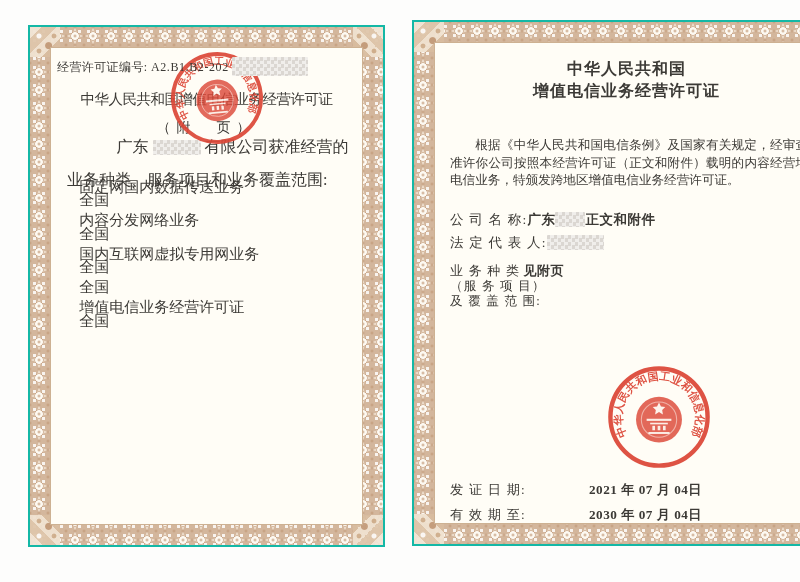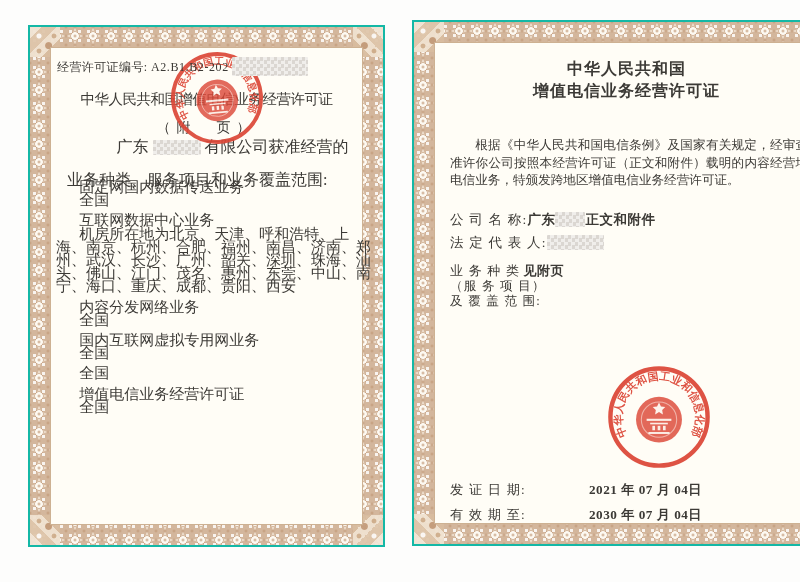--- a/index.html
+++ b/index.html
@@ -93,24 +93,20 @@
       <span class="mosaic m-lco"></span>
       <span>有限公司获准经营的业务种类、服务项目和业务覆盖范围:</span>
     </div>
 
     <div class="abs" id="l-biz">
       <div class="biz">
         <div>固定网国内数据传送业务</div>
         <div>全国</div>
       </div>
       <div class="biz">
-        <div>互联网数据中心业务</div>
-        <div>机房所在地为北京、天津、呼和浩特、上海、南京、杭州、合肥、福州、南昌、济南、郑州、武汉、长沙、广州、韶关、深圳、珠海、汕头、佛山、江门、茂名、惠州、东莞、中山、南宁、海口、重庆、成都、贵阳、西安</div>
-      </div>
-      <div class="biz">
         <div>内容分发网络业务</div>
         <div>全国</div>
       </div>
       <div class="biz">
         <div>国内互联网虚拟专用网业务</div>
         <div>全国</div>
       </div>
       <div class="biz">
         <div>全国</div>
       </div>

